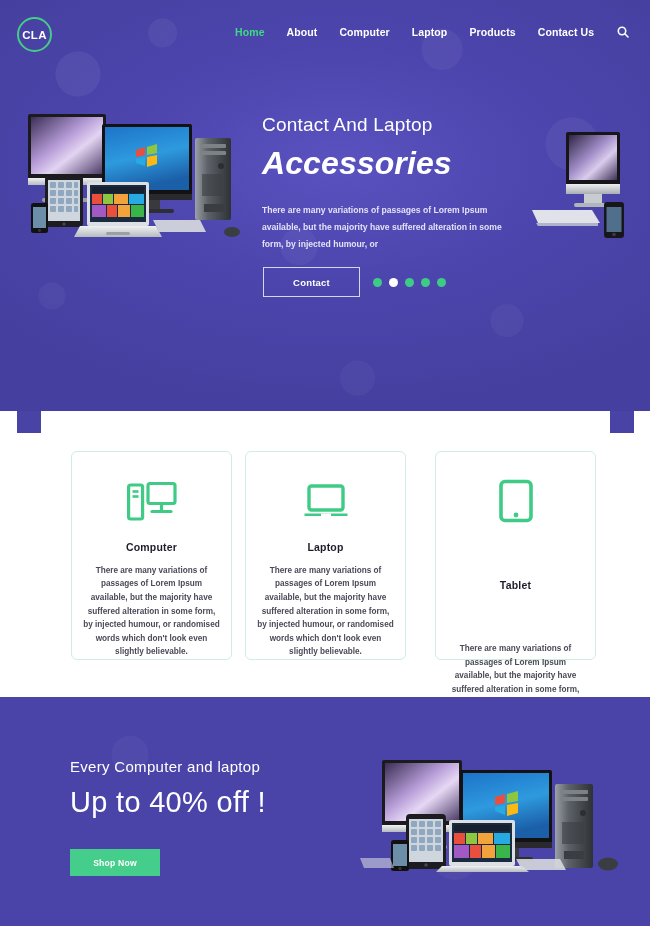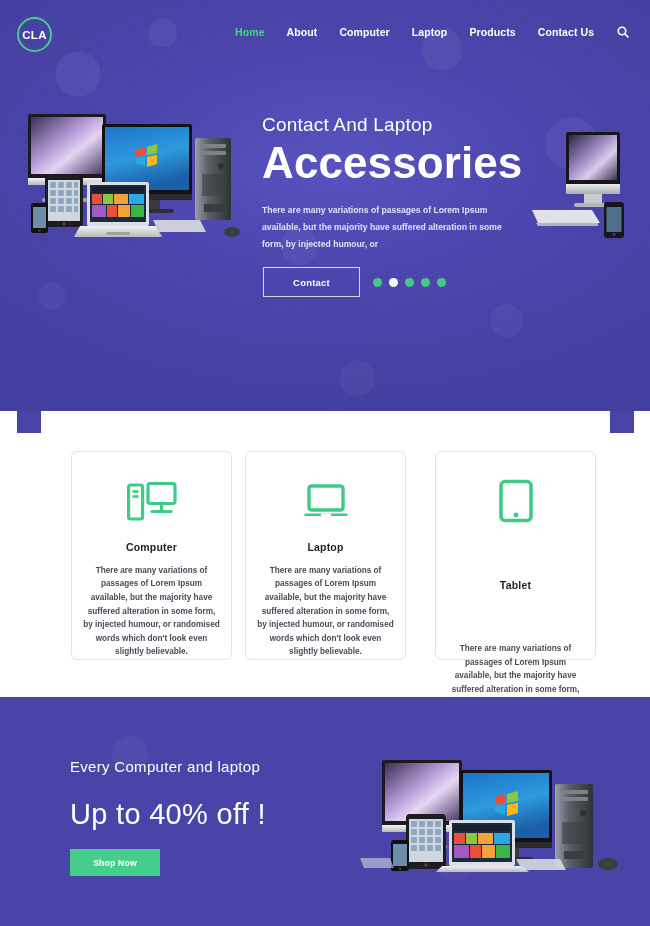--- a/index.html
+++ b/index.html
@@ -48,21 +48,21 @@
   .nav-search{ padding:0 12px; display:flex; align-items:center; }
   .nav-search svg{ display:block; }
 
   
   .hero-img-left{ position:absolute; left:14px; top:108px; width:230px; height:145px; }
   .hero-img-right{ position:absolute; left:528px; top:128px; width:120px; height:122px; }
 
   
   .hero-copy{ position:absolute; left:262px; top:112px; width:270px; }
   .hero-kicker{ color:#ffffff; font-size:19px; font-weight:normal; letter-spacing:.2px; line-height:26px; }
-  .hero-title{ color:#ffffff; font-size:44px; font-weight:bold; letter-spacing:.1px; line-height:44px; margin-top:3px; }
+  .hero-title{ color:#ffffff; font-size:32px; font-weight:bold; letter-spacing:.1px; line-height:44px; margin-top:3px;font-style:italic; }
   .hero-desc{ color:#e4e2f6; font-size:8.6px; font-weight:bold; line-height:17px; margin-top:17px; width:252px; }
 
   .hero-actions{ position:absolute; left:263px; top:267px; display:flex; align-items:center; }
   .btn-outline{
     width:97px; height:30px; border:1px solid #d8d5ef; background:transparent;
     color:#ffffff; font-size:9.5px; font-weight:bold; letter-spacing:.2px;
     display:flex; align-items:center; justify-content:center; cursor:pointer;
   }
   .btn-outline + .btn-outline{ margin-left:9px;border-radius:6px; }
   .dots{ display:flex; align-items:center; gap:7px; margin-left:13px; }
@@ -85,21 +85,21 @@
   .promo{
     position:absolute; left:0; top:697px; width:650px; height:229px;
     background:
       radial-gradient(circle at 20% 25%, rgba(255,255,255,.035) 0 18px, transparent 19px),
       radial-gradient(circle at 70% 70%, rgba(255,255,255,.03) 0 22px, transparent 23px),
       #4b44a8;
     overflow:hidden;
   }
   .promo-copy{ position:absolute; left:70px; top:757px; width:300px; }
   .promo-kicker{ color:#ffffff; font-size:15px; font-weight:normal; letter-spacing:.3px; line-height:20px; }
-  .promo-title{ color:#ffffff; font-size:29px; font-weight:normal; letter-spacing:.3px; line-height:38px; margin-top:18px; }
+  .promo-title{ color:#ffffff; font-size:29px; font-weight:normal; letter-spacing:.3px; line-height:38px; margin-top:6px; }
   .btn-shop{
     position:absolute; left:70px; top:849px; width:90px; height:27px;
     background:#45cd8c; border:none; color:#ffffff;
     font-size:8.6px; font-weight:bold; letter-spacing:.2px;
     display:flex; align-items:center; justify-content:center; cursor:pointer;
   }
   .promo-img{ position:absolute; left:360px; top:752px; width:285px; height:120px; }
 </style>
 </head>
 <body>

